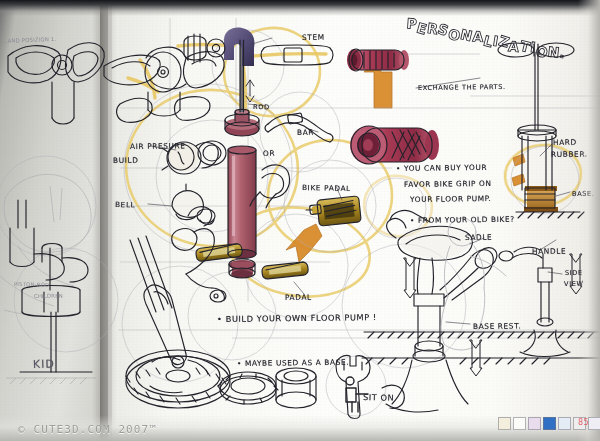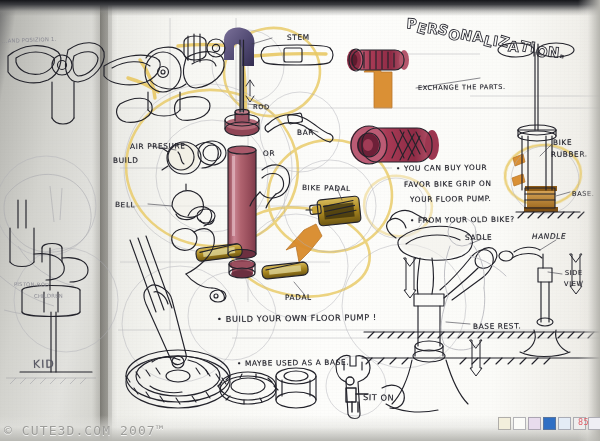--- a/index.html
+++ b/index.html
@@ -89,22 +89,22 @@
   
   #swatches{position:absolute;left:498px;top:417px;display:flex;gap:2px;align-items:center;}
   .sw{width:11px;height:11px;border:1px solid rgba(120,120,130,.55);background:#fff;}
   #page-no{
     position:absolute;left:578px;top:418px;
     font-family:"DejaVu Sans",sans-serif;font-size:8px;color:#e0606a;letter-spacing:.4px;
   }
 
   
   #watermark{
-    position:absolute;left:4px;top:423px;
-    font-family:"DejaVu Sans Mono",monospace;font-size:13px;
+    position:absolute;left:18px;top:423px;
+    font-family:"DejaVu Sans Mono",monospace;font-size:11px;
     color:#9d9d9a;letter-spacing:1.1px;white-space:nowrap;
     text-shadow:0 .5px 0 rgba(255,255,255,.75);
   }
 </style>
 </head>
 <body>
 
 <div id="page">
 
   <div class="sheet" id="left-page"></div>
@@ -580,39 +580,39 @@
     </g>
   </svg>
 
   <div id="headline"><span class="c" style="transform: rotate(-7deg); vertical-align: 1px;">P</span><span class="c" style="transform: rotate(5deg); vertical-align: -2px;">E</span><span class="c" style="transform: rotate(-3deg); vertical-align: 0px;">R</span><span class="c" style="transform: rotate(8deg); vertical-align: 1px;">S</span><span class="c" style="transform: rotate(-5deg); vertical-align: -2px;">O</span><span class="c" style="transform: rotate(2deg); vertical-align: 0px;">N</span><span class="c" style="transform: rotate(-8deg); vertical-align: 1px;">A</span><span class="c" style="transform: rotate(4deg); vertical-align: -2px;">L</span><span class="c" style="transform: rotate(-2deg); vertical-align: 0px;">I</span><span class="c" style="transform: rotate(6deg); vertical-align: 1px;">Z</span><span class="c" style="transform: rotate(-6deg); vertical-align: -2px;">A</span><span class="c" style="transform: rotate(3deg); vertical-align: 0px;">T</span><span class="c" style="transform: rotate(-4deg); vertical-align: 1px;">I</span><span class="c" style="transform: rotate(7deg); vertical-align: -2px;">O</span><span class="c" style="transform: rotate(-5deg); vertical-align: 0px;">N</span><span class="c" style="transform: rotate(1deg); vertical-align: 1px;">.</span></div>
 
   <div id="label-host">
       <div class="lbl pencil w5" style="left: 2px; top: 38px;">...AND POSIZION 1.</div>
       <div class="lbl pencil w2" style="left: 14px; top: 281px;">PISTON-ROD</div>
       <div class="lbl pencil w3" style="left: 34px; top: 293px;">CHILDREN</div>
       <div class="lbl kid w1" style="left: 33px; top: 358px;">KID</div>
-      <div class="lbl s10 w3" style="left: 287px; top: 33px;">STEM</div>
+      <div class="lbl s10 w3" style="left: 302px; top: 33px;">STEM</div>
       <div class="lbl s9 w2" style="left: 253px; top: 103px;">ROD</div>
       <div class="lbl s10 w3" style="left: 297px; top: 128px;">BAR</div>
       <div class="lbl s10 w1" style="left: 263px; top: 149px;">OR</div>
       <div class="lbl s10 w3" style="left: 130px; top: 142px;">AIR PRESURE</div>
       <div class="lbl s10 w3" style="left: 113px; top: 156px;">BUILD</div>
       <div class="lbl s10 w2" style="left: 115px; top: 200px;">BELL</div>
       <div class="lbl s10 w2" style="left: 302px; top: 183px;">BIKE PADAL</div>
       <div class="lbl s10 w3" style="left: 285px; top: 293px;">PADAL</div>
       <div class="lbl s9 w3" style="left: 418px; top: 84px;">EXCHANGE  THE  PARTS.</div>
-      <div class="lbl s10 w3" style="left: 553px; top: 138px;">BIKE</div>
+      <div class="lbl s10 w3" style="left: 553px; top: 138px;">HARD</div>
       <div class="lbl s10 w3" style="left: 551px; top: 150px;">RUBBER.</div>
       <div class="lbl s9 w3" style="left: 572px; top: 190px;">BASE.</div>
       <div class="lbl s10 w3" style="left: 396px; top: 164px;">• YOU CAN BUY YOUR</div>
       <div class="lbl s10 w3" style="left: 404px; top: 180px;">FAVOR BIKE GRIP ON</div>
       <div class="lbl s10 w3" style="left: 410px; top: 195px;">YOUR FLOOR PUMP.</div>
       <div class="lbl s10 w3" style="left: 410px; top: 216px;">• FROM YOUR OLD BIKE?</div>
       <div class="lbl s10 w3" style="left: 465px; top: 233px;">SADLE</div>
-      <div class="lbl s10 w3" style="left: 532px; top: 232px; font-style: italic;">HANDLE</div>
+      <div class="lbl s10 w3" style="left: 532px; top: 247px;">HANDLE</div>
       <div class="lbl s9 w3" style="left: 565px; top: 269px;">SIDE</div>
       <div class="lbl s9 w3" style="left: 564px; top: 280px;">VIEW</div>
       <div class="lbl s10 w3" style="left: 473px; top: 322px;">BASE REST.</div>
       <div class="lbl s11 w3" style="left: 217px; top: 314px;">• BUILD YOUR OWN FLOOR PUMP !</div>
       <div class="lbl s10 w3" style="left: 237px; top: 359px;">• MAYBE USED AS A BASE.</div>
       <div class="lbl s11 w2" style="left: 363px; top: 392px;">SIT ON</div>
     </div>
 
   <div class="sheet" id="top-shadow"></div>
   <div class="sheet" id="bottom-shadow"></div>

